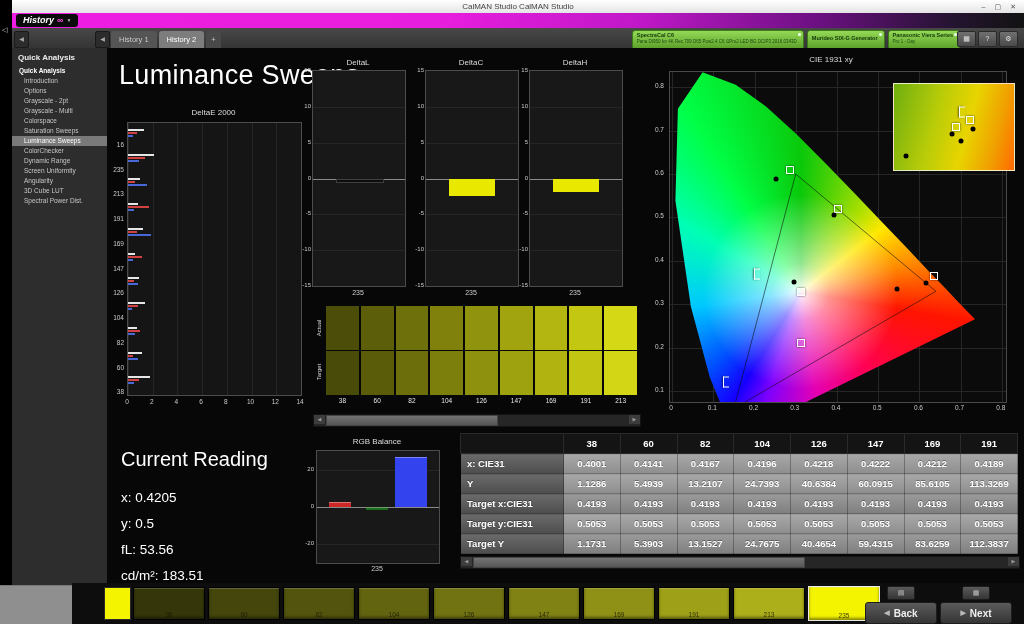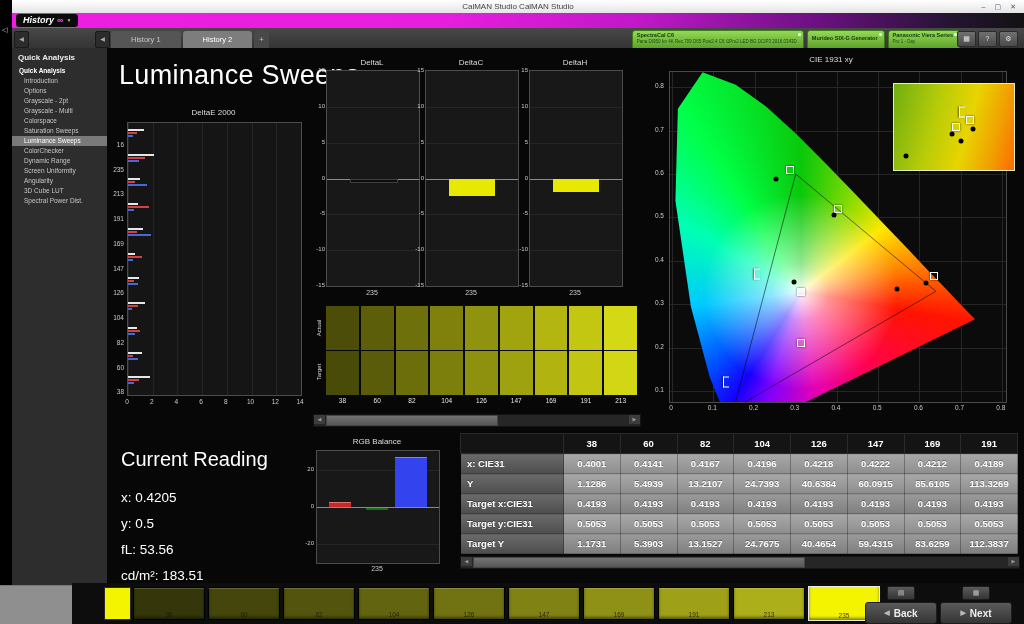--- a/index.html
+++ b/index.html
@@ -23,21 +23,21 @@
     font-size:9px;font-style:italic;font-weight:bold;line-height:13px;padding:0 7px;display:flex;gap:3px;align-items:center;}
   #logo .inf{color:#ff50e8;font-style:normal;font-size:9px;}
   #logo .dd{color:#bbb;font-size:5px;font-style:normal;}
 
   
   #tabbar{position:absolute;left:12px;top:28px;width:1012px;height:20px;background:linear-gradient(#484848,#343434);border-bottom:1px solid #1e1e1e;}
   .sqbtn{position:absolute;width:13px;height:15px;background:#2c2c2c;border:1px solid #191919;border-radius:2px;color:#aaa;font-size:6px;text-align:center;line-height:14px;}
   #collapse-btn{left:2px;top:3px;}
   #tab-scroll-left{left:83px;top:3px;}
   #tabs{position:absolute;left:99px;top:3px;display:flex;gap:2px;height:17px;}
-  .tab{padding:0 20px;font-size:7.5px;line-height:17px;border-radius:3px 3px 0 0;background:#555;color:#c8c8c8;}
+  .tab{padding:0 8px;font-size:7.5px;line-height:17px;border-radius:3px 3px 0 0;background:#555;color:#c8c8c8;}
   .tab.active{background:#7d7d7d;color:#fff;}
   .tab.add{padding:0 5px;background:#494949;}
   #devices{position:absolute;right:64px;top:2px;display:flex;gap:3px;}
   .dev{height:16px;border-radius:3px;background:linear-gradient(#95d957,#5a9e28);border:1px solid #3c7a18;padding:1px 6px 1px 4px;position:relative;overflow:hidden;}
   .dev::after{content:"";position:absolute;right:2px;top:2px;width:3px;height:3px;border-radius:50%;background:#eaffea;}
   .dev .l1{font-size:5.5px;font-weight:bold;color:#12380a;line-height:7px;white-space:nowrap;}
   .dev .l2{font-size:4.5px;color:#1c4a10;line-height:6px;white-space:nowrap;}
   .dev.one .l1{line-height:13px;}
   #toolbtns{position:absolute;right:6px;top:3px;display:flex;gap:2px;}
   .toolbtn{width:17px;height:14px;background:linear-gradient(#707070,#4a4a4a);border:1px solid #2a2a2a;border-radius:2px;color:#e0e0e0;font-size:7px;text-align:center;line-height:13px;}
@@ -290,21 +290,21 @@
         <div class="xt" style="left: 36.7143px;">2</div>
         <div class="xt" style="left: 61.4286px;">4</div>
         <div class="xt" style="left: 86.1429px;">6</div>
         <div class="xt" style="left: 110.857px;">8</div>
         <div class="xt" style="left: 135.571px;">10</div>
         <div class="xt" style="left: 160.286px;">12</div>
         <div class="xt" style="left: 185px;">14</div>
       </div>
   </div>
 
-  <div class="dchart" id="dc0" style="left:206px;">
+  <div class="dchart" id="dc0" style="left:192px;">
     <div class="dc-title">DeltaL</div>
     <div class="dc-y" id="dc-y0">
         <div class="dc-yl" style="top: -3px;">15</div>
         <div class="dc-yl" style="top: 32.8333px;">10</div>
         <div class="dc-yl" style="top: 68.6667px;">5</div>
         <div class="dc-yl" style="top: 104.5px;">0</div>
         <div class="dc-yl" style="top: 140.333px;">-5</div>
         <div class="dc-yl" style="top: 176.167px;">-10</div>
         <div class="dc-yl" style="top: 212px;">-15</div>
       </div>

